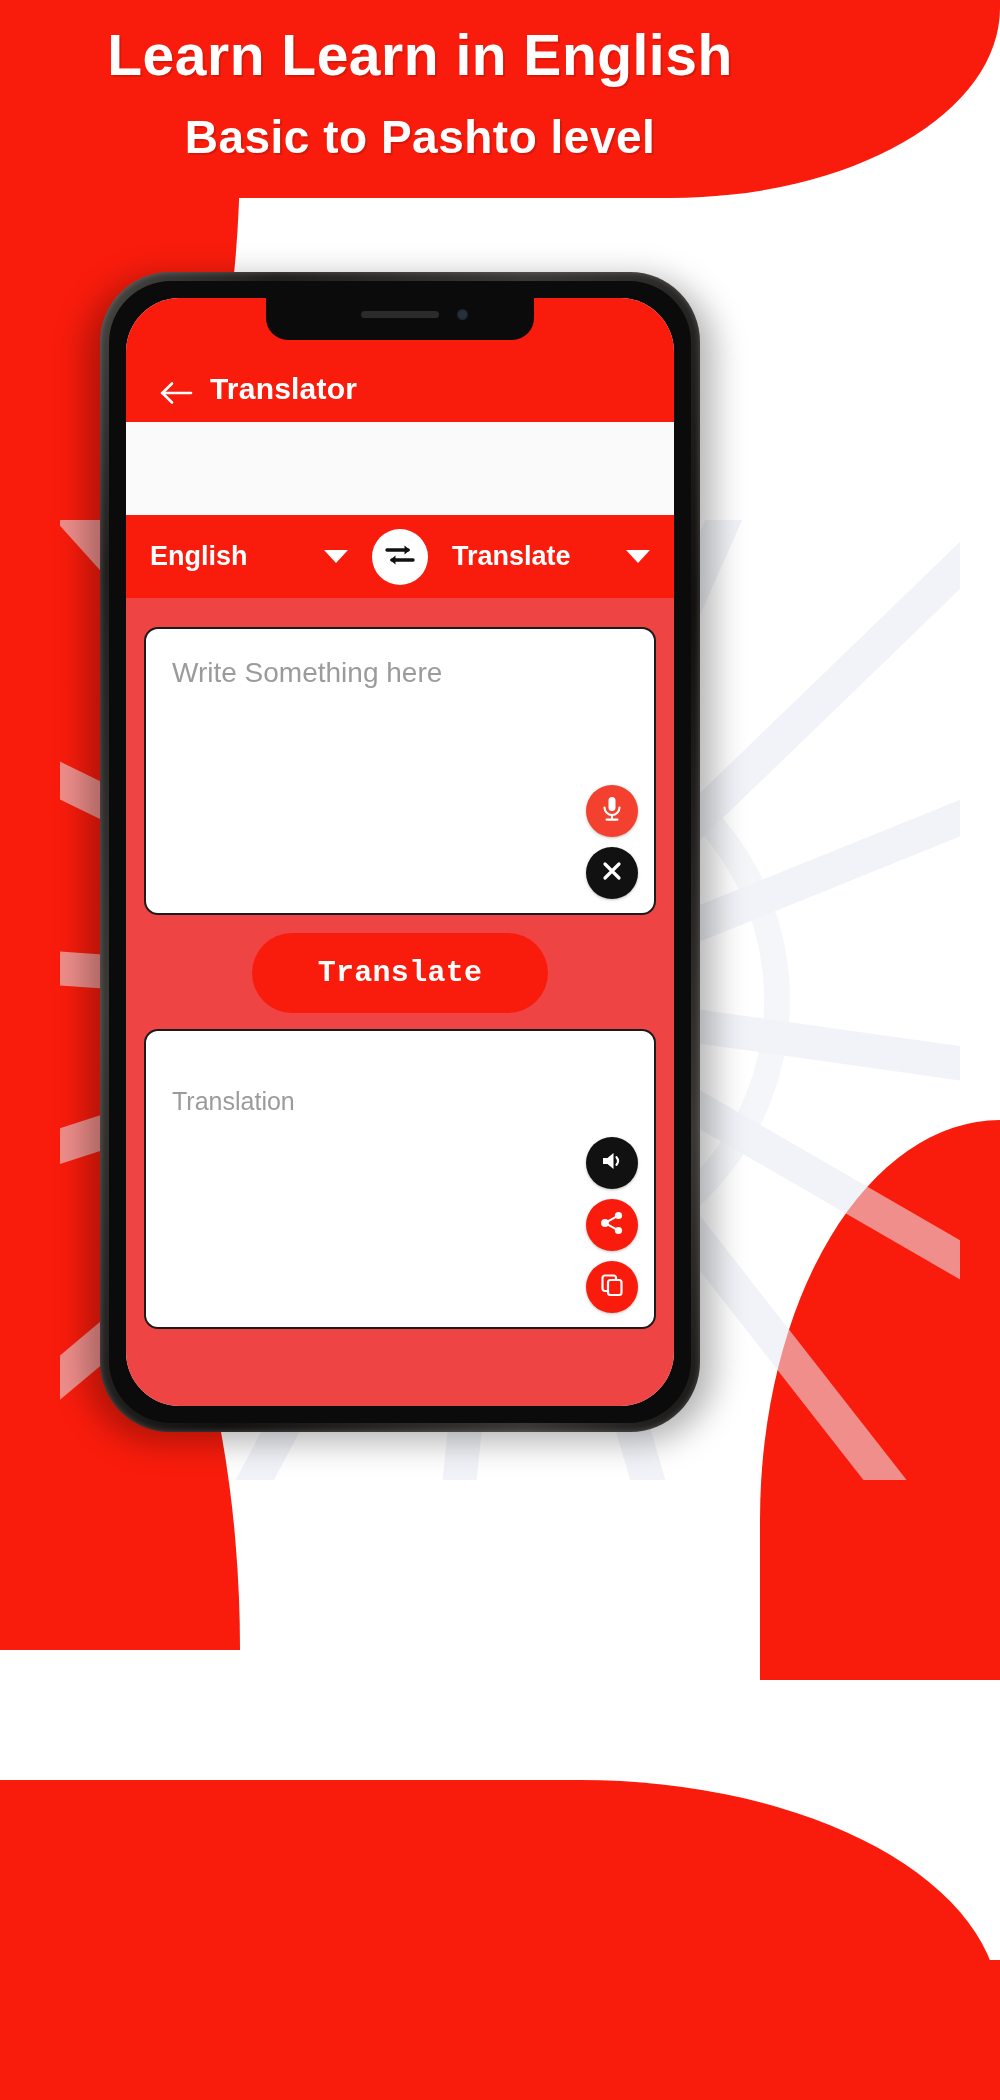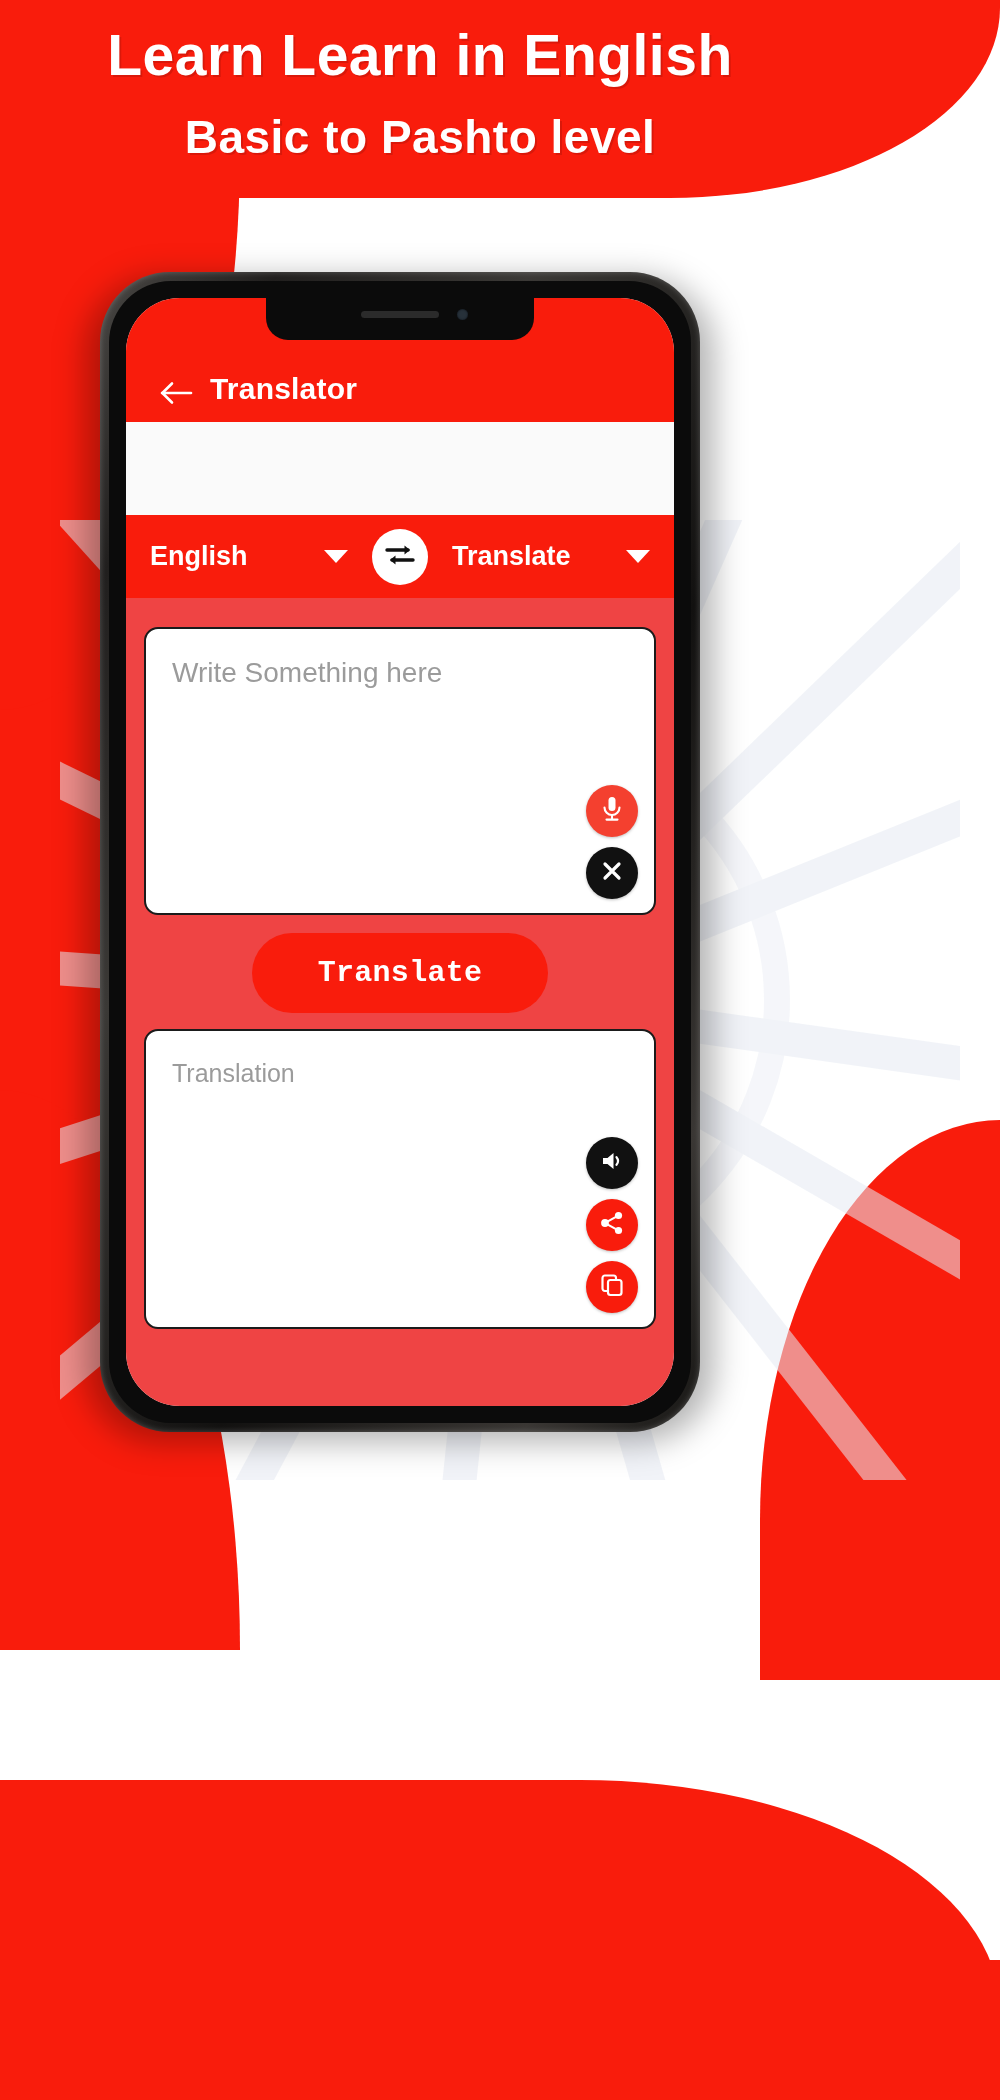--- a/index.html
+++ b/index.html
@@ -211,21 +211,21 @@
     position:relative;
     background:#ffffff;
     border:2px solid #1b1b1b;
     border-radius:14px;
     height:288px;
     padding:28px 26px;
   }
   .ph{
     color:#9b9b9b; font-size:28px; font-weight:400;
   }
-  .ph.small{ font-size:25px; }
+  .ph.small{ font-size:25px;margin-top:28px; }
 
   .fab-col{
     position:absolute; right:16px; bottom:14px;
     display:flex; flex-direction:column; gap:10px; align-items:center;
   }
   .fab{
     width:52px;height:52px;border-radius:50%;
     display:flex;align-items:center;justify-content:center;
     cursor:pointer;
     box-shadow:0 1px 3px rgba(0,0,0,.25);

